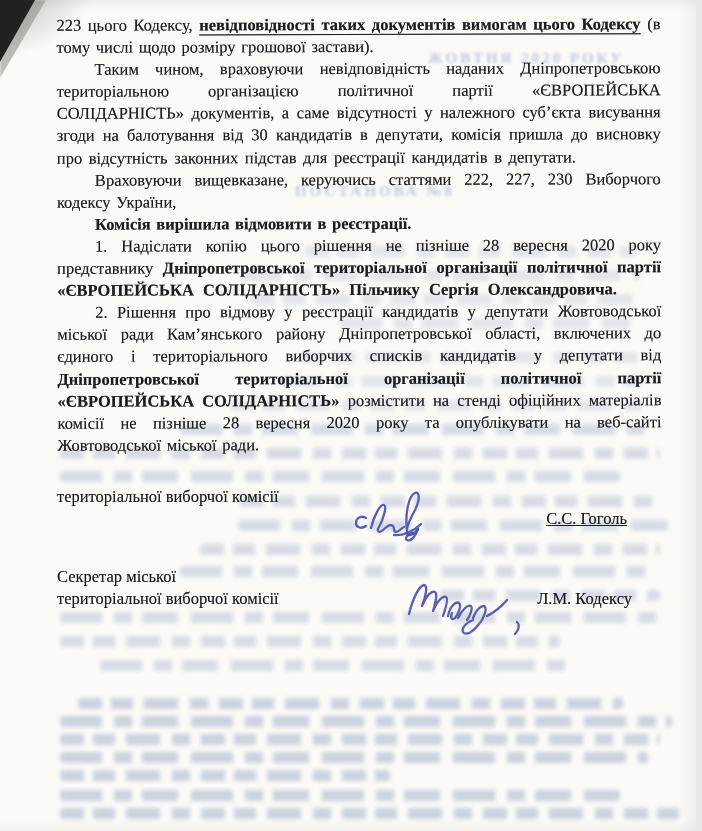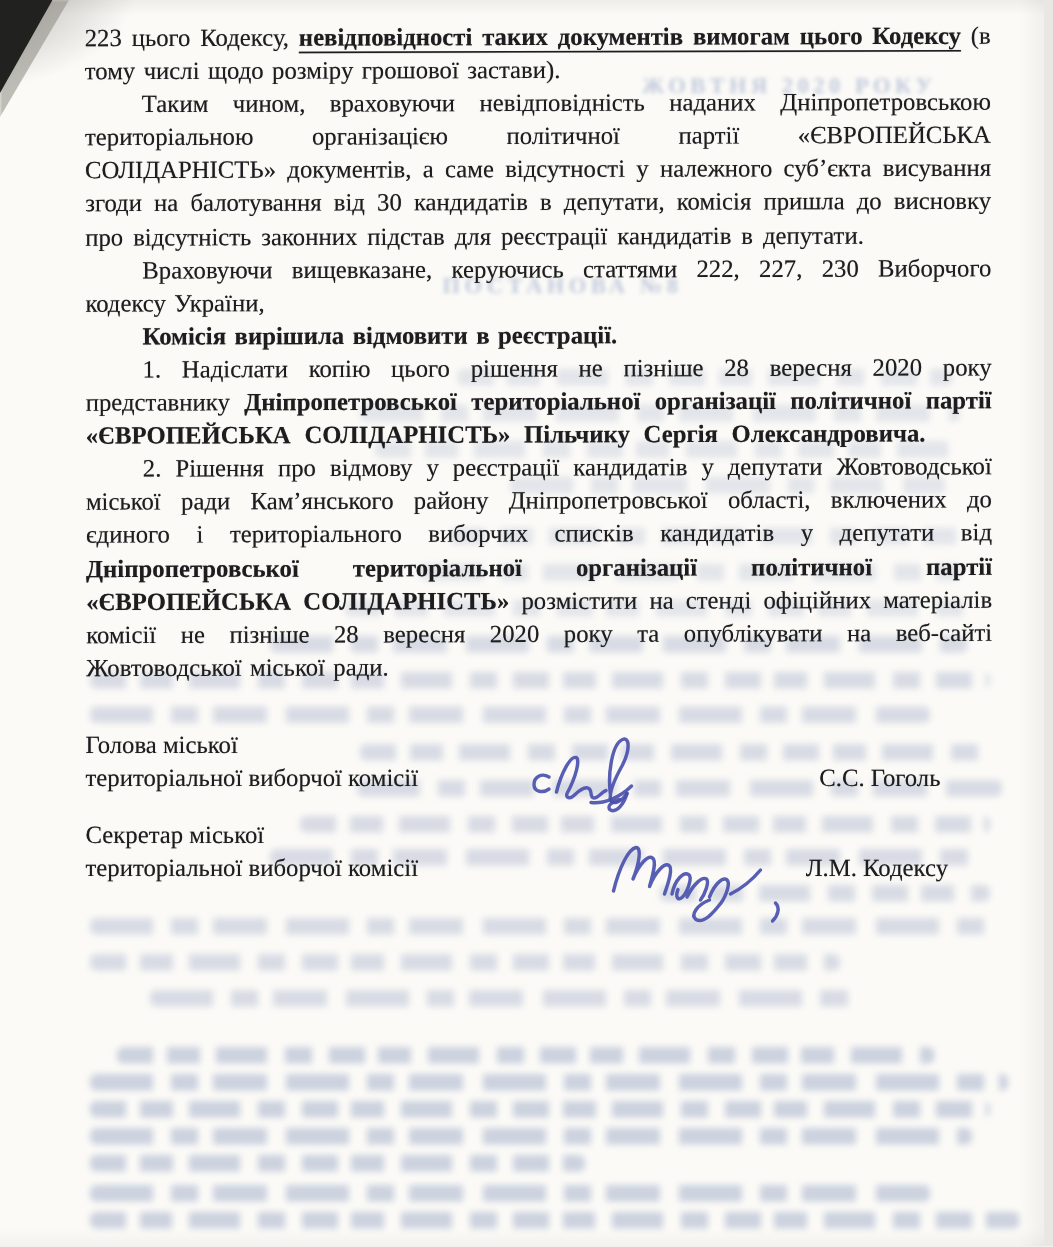--- a/index.html
+++ b/index.html
@@ -70,24 +70,24 @@
   .bu { font-weight: bold; text-decoration: underline;
         text-decoration-thickness: 1.4px; text-underline-offset: 3.5px; }
   .p4 { word-spacing: 5px; }
   .p1 { word-spacing: 2.5px; }
 
   
   .sig-section { position: absolute; left: 57px; top: 486px; width: 604px; z-index: 3;
     font-size: 16.5px; line-height: 22.1px; color: #1d1d1f;
     text-shadow: 0 0 0.5px rgba(30,30,32,0.55); }
   .sig-row { position: relative; height: 44px; }
-  .sig-row + .sig-row { margin-top: 16px; text-decoration: underline; }
+  .sig-row + .sig-row { margin-top: 36px; text-decoration: underline; }
   .sig-role { position: absolute; left: 0; top: 0; }
   .sig-name { position: absolute; bottom: 0; white-space: nowrap; }
-  .sig-name.n1 { right: 34px; }
+  .sig-name.n1 { right: 34px; text-decoration: underline; }
   .sig-name.n2 { right: 29px; }
   .sig-svg { position: absolute; overflow: visible; }
   .sig-svg path { fill: none; stroke: #4a50ad; stroke-width: 2.3;
     stroke-linecap: round; stroke-linejoin: round; opacity: 0.92; }
   .sig1 { left: 290px; top: -4px; width: 95px; height: 62px; }
   .sig2 { left: 348px; top: 2px; width: 135px; height: 72px; }
 </style>
 </head>
 <body>
 
@@ -133,21 +133,20 @@
     <p>Враховуючи вищевказане, керуючись статтями 222, 227, 230 Виборчого кодексу України,</p>
     <p class="b">Комісія вирішила відмовити в реєстрації.</p>
     <p class="p4"><span>1. Надіслати копію цього рішення не пізніше 28 вересня 2020 року представнику </span><span class="b">Дніпропетровської територіальної організації політичної партії «ЄВРОПЕЙСЬКА СОЛІДАРНІСТЬ» Пільчику Сергія Олександровича.</span></p>
     <p><span>2. Рішення про відмову у реєстрації кандидатів у депутати Жовтоводської міської ради Кам’янського району Дніпропетровської області, включених до єдиного і територіального виборчих списків кандидатів у депутати від </span><span class="b">Дніпропетровської територіальної організації політичної партії «ЄВРОПЕЙСЬКА СОЛІДАРНІСТЬ»</span><span> розмістити на стенді офіційних матеріалів комісії не пізніше 28 вересня 2020 року та опублікувати на веб-сайті Жовтоводської міської ради.</span></p>
   </div>
 
   <div class="sig-section">
 
     <div class="sig-row">
       <div class="sig-role">
-        <div>Голова міської</div>
         <div>територіальної виборчої комісії</div>
       </div>
       <svg class="sig-svg sig1" viewBox="0 0 95 62" aria-hidden="true">
         <path d="M19,36 C14,33 9,36 9,41 C9,46 15,47 19,44"></path>
         <path d="M24,46 C27,34 33,22 37,23 C40,24 37,36 31,47 C30,50 33,51 36,48 C40,44 44,42 46,44 C48,46 46,50 49,50 C52,50 54,46 57,45"></path>
         <path d="M60,48 C58,34 61,14 68,11 C73,9 73,18 68,28 C63,37 59,46 60,51 C61,55 67,53 71,47"></path>
         <path d="M71,47 C69,54 64,60 60,58 C57,56 61,52 66,51"></path>
         <path d="M47,53 C55,54 66,50 74,42"></path>
       </svg>
       <div class="sig-name n1">С.С. Гоголь</div>

